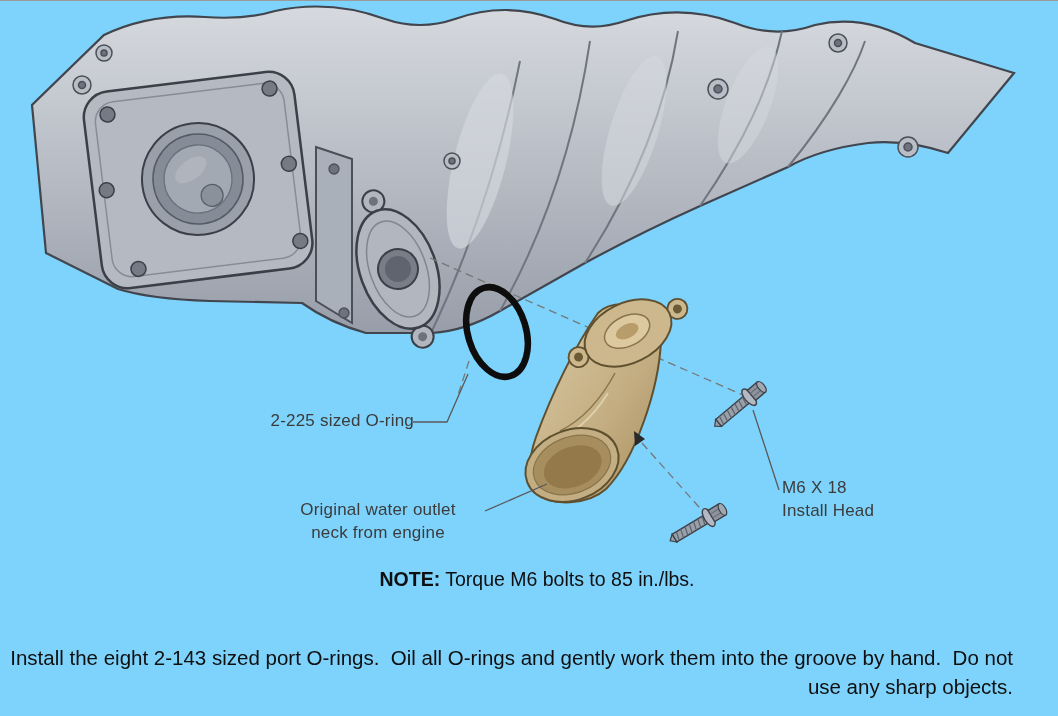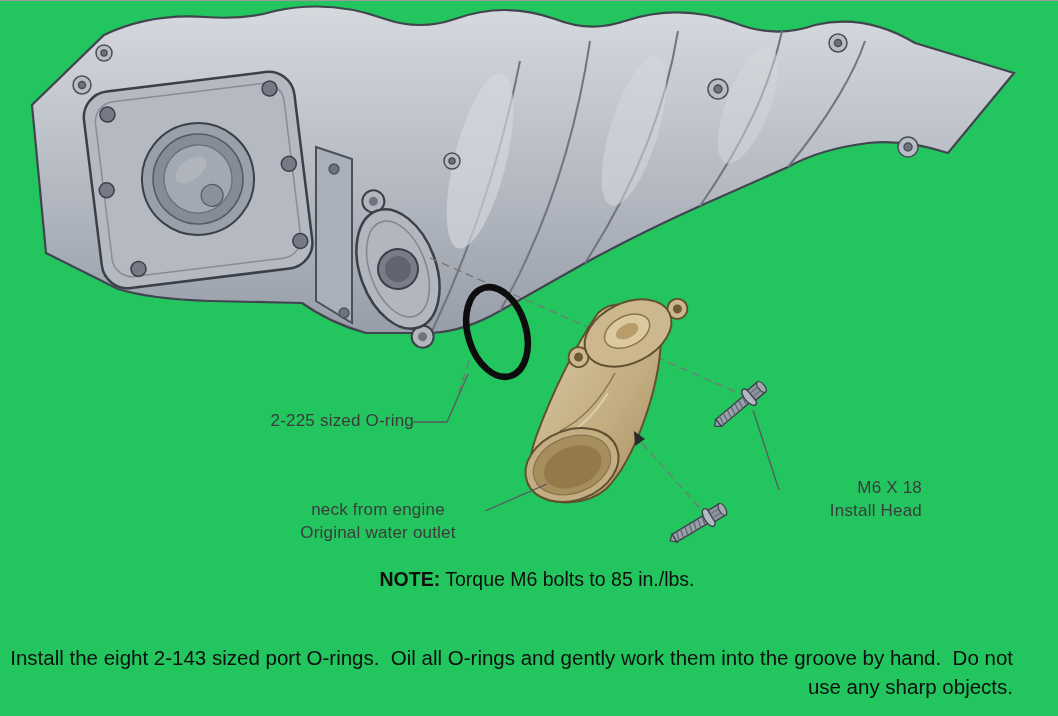--- a/index.html
+++ b/index.html
@@ -1,29 +1,29 @@
 <!DOCTYPE html>
 <html><head>
 <meta charset="utf-8">
 <style>
   html,body{margin:0;padding:0;background:#ffffff;}
   .page{
-    position:relative;width:1058px;height:716px;background:#22c55e;
+    position:relative;width:1058px;height:716px;background:#7dd3fc;
     font-family:"Liberation Sans",sans-serif;overflow:hidden;
     border-top:1px solid #9a9a9a;
   }
   .diagram{position:absolute;left:0;top:0;width:1058px;height:558px;}
   .diagram svg{position:absolute;left:0;top:0;}
   .callout{
     position:absolute;font-size:17px;color:#3c3c3c;line-height:1.34;
     letter-spacing:.2px;
   }
   .callout-oring{left:238px;top:409px;width:176px;text-align:right;}
   .callout-outlet{left:272px;top:498px;width:212px;text-align:center;}
-  .callout-bolt{left:782px;top:476px;width:140px;text-align:right;}
+  .callout-bolt{left:782px;top:476px;width:140px;text-align:left;}
   .note{
     position:absolute;left:0;right:0;top:567px;text-align:center;
     font-size:19.5px;color:#0f0f0f;margin-left:16px;
   }
   .note b{font-weight:700;}
   .instructions{
     position:absolute;left:5px;top:642px;width:1008px;
     font-size:20.5px;color:#0f0f0f;line-height:1.42;white-space:pre-wrap;text-align:right;
   }
 </style>
@@ -181,22 +181,22 @@
         <path d="M413,421 L447,421 L468,373"></path>
         <path d="M485,510 L547,483"></path>
         <path d="M779,489 L753,409"></path>
       </g>
     </svg>
 
     <div class="callout callout-oring">
       <span>2-225 sized O-ring</span>
     </div>
     <div class="callout callout-outlet">
+      <div>Original water outlet</div>
       <div>neck from engine</div>
-      <div>Original water outlet</div>
     </div>
     <div class="callout callout-bolt">
       <div>M6 X 18</div>
       <div>Install Head</div>
     </div>
   </div>
 
   <div class="note">
     <b>NOTE:</b>
     <span>Torque M6 bolts to 85 in./lbs.</span>

